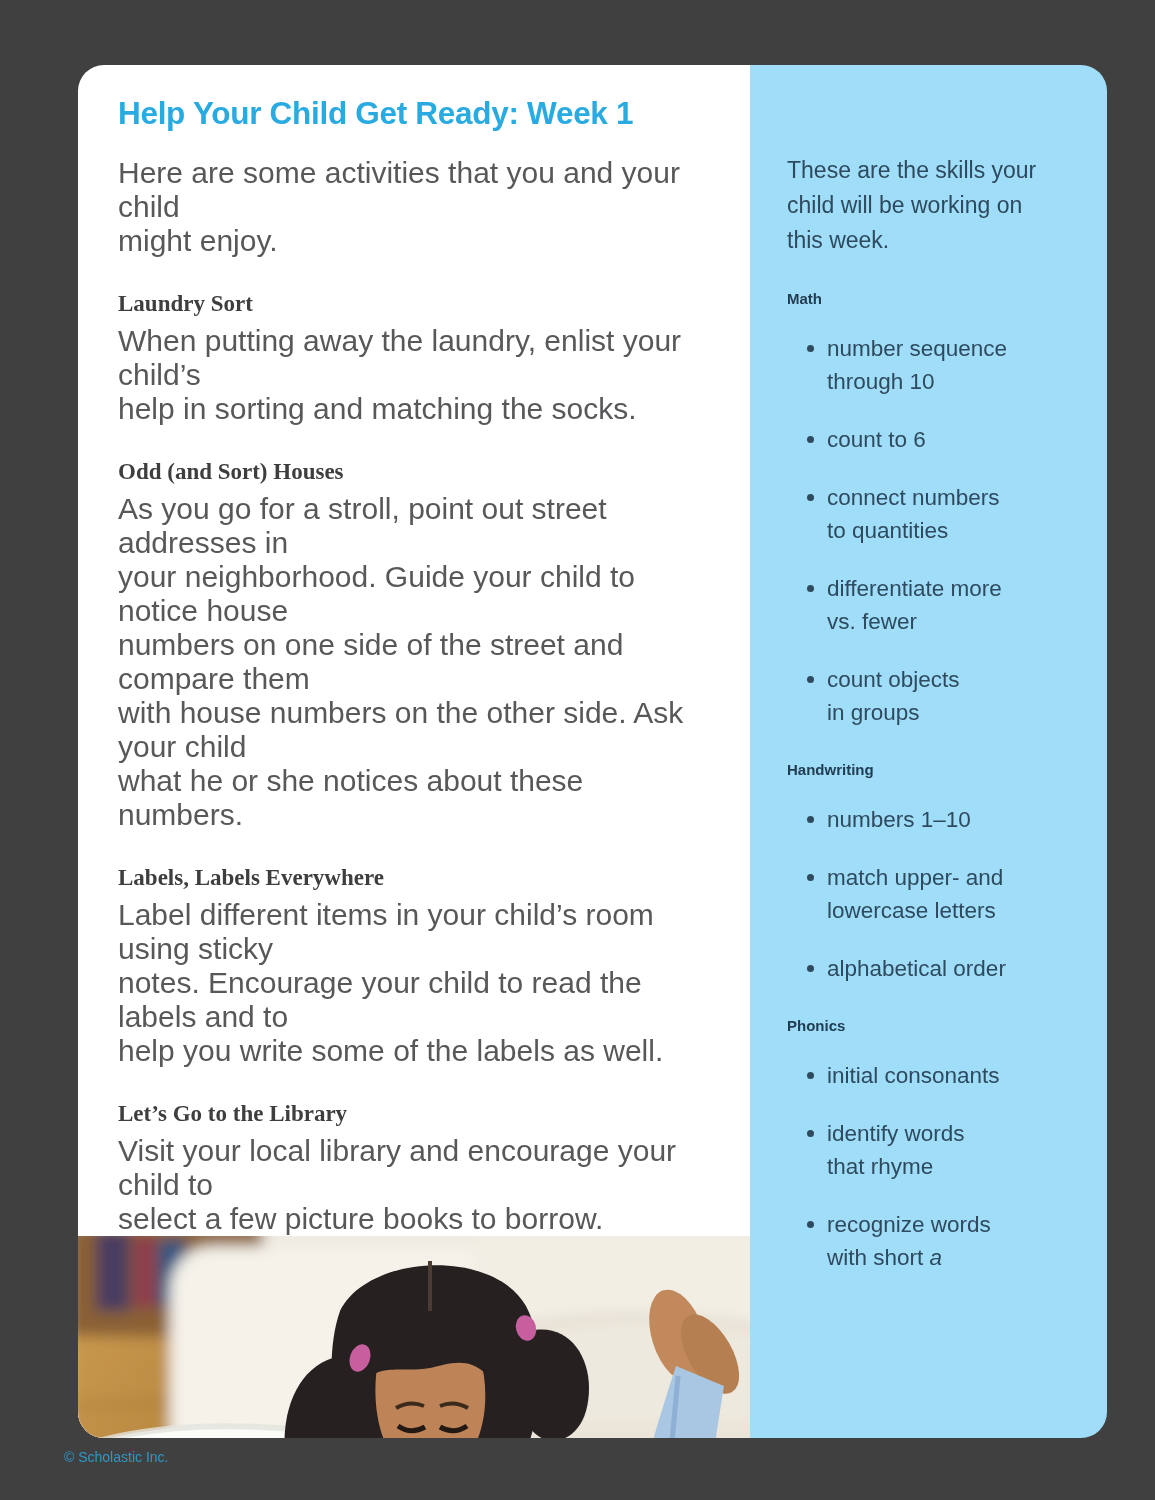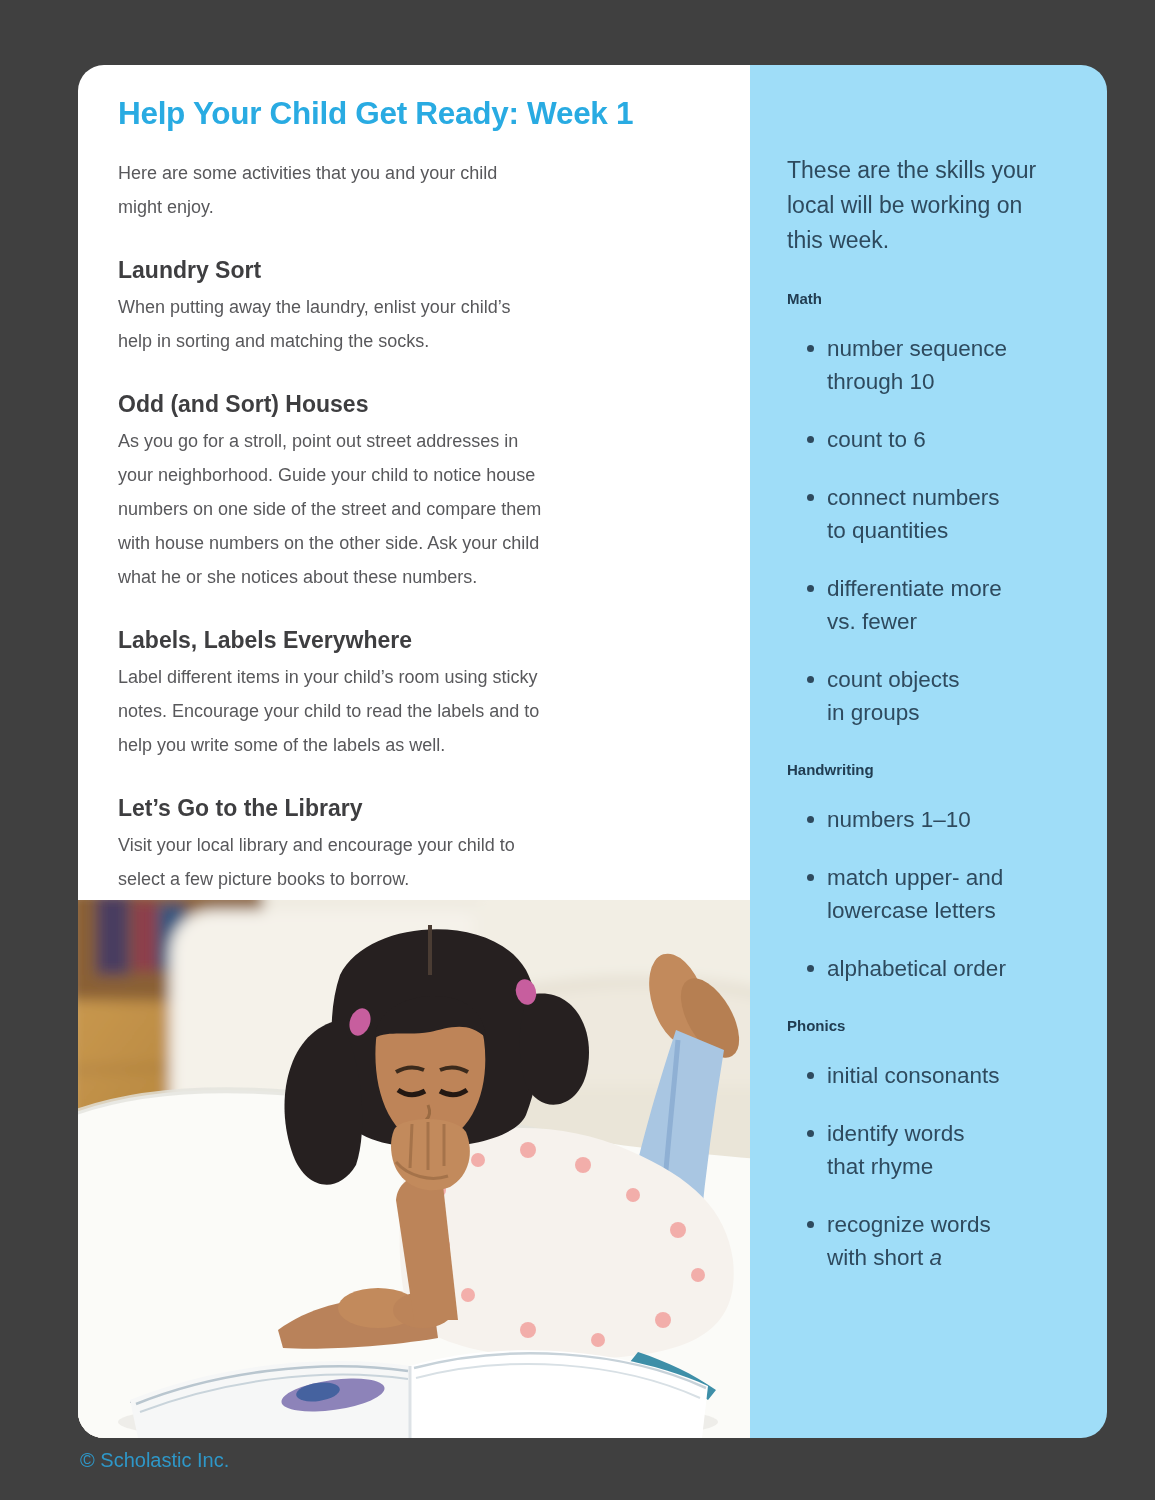--- a/index.html
+++ b/index.html
@@ -24,26 +24,26 @@
   }
   .main-content{
     flex:1;padding:30px 34px 0 40px;box-sizing:border-box;
   }
   h1.title{
     margin:0 0 24px 0;
     font-size:31.5px;font-weight:bold;letter-spacing:-0.3px;
     color:#29ABE2;white-space:nowrap;
   }
   .main-content p{
-    margin:0;font-size:18px;line-height:34px;color:#58585B;
+    margin:0;font-size:30px;line-height:34px;color:#58585B;
     white-space:pre-line;
   }
   .main-content h2{
     margin:31px 0 5px 0;font-size:23px;line-height:30px;
-    font-weight:bold;color:#3E3E40;
+    font-weight:bold;color:#3E3E40;font-family:Liberation Serif, serif;
   }
   .photo{
     width:672px;height:538px;margin-top:auto;
     line-height:0;background:#F1EDE4;
   }
   .sidebar{
     flex:1;background:#9FDDF8;
     padding:88px 44px 0 37px;box-sizing:border-box;
     color:#2E4A5E;
   }
@@ -58,22 +58,22 @@
   .sidebar li{
     position:relative;padding-left:40px;margin-top:25px;
     font-size:22.5px;line-height:33px;white-space:pre-line;
   }
   .sidebar li::before{
     content:"";position:absolute;left:20px;top:13px;
     width:7px;height:7px;border-radius:50%;background:#2E4A5E;
   }
   .sidebar li em{font-style:italic;}
   .copyright{
-    position:absolute;left:80px;top:1449px;
-    font-size:20px;color:#2E97C8;
+    position:absolute;left:64px;top:1449px;
+    font-size:14px;color:#2E97C8;
   }
   .pagenum{
     position:absolute;right:28px;top:1437px;
     font-size:28px;font-weight:bold;color:#DCF3FC;
   }
 </style>
 </head>
 <body>
 
 <div class="page">
@@ -202,21 +202,21 @@
             <path d="M332,466 L332,538" stroke="#DDE2E6" stroke-width="3"></path>
             <ellipse cx="255" cy="495" rx="52" ry="15" transform="rotate(-8 255 495)" fill="#7A6FAE" opacity="0.85"></ellipse>
             <ellipse cx="240" cy="492" rx="22" ry="9" transform="rotate(-8 240 492)" fill="#45629F"></ellipse>
           </g>
         </svg>
       </div>
     </div>
 
     <aside class="sidebar">
       <p class="side-intro">These are the skills your
-local will be working on
+child will be working on
 this week.</p>
 
       <h3>Math</h3>
       <ul>
         <li>number sequence
 through 10</li>
         <li>count to 6</li>
         <li>connect numbers
 to quantities</li>
         <li>differentiate more

